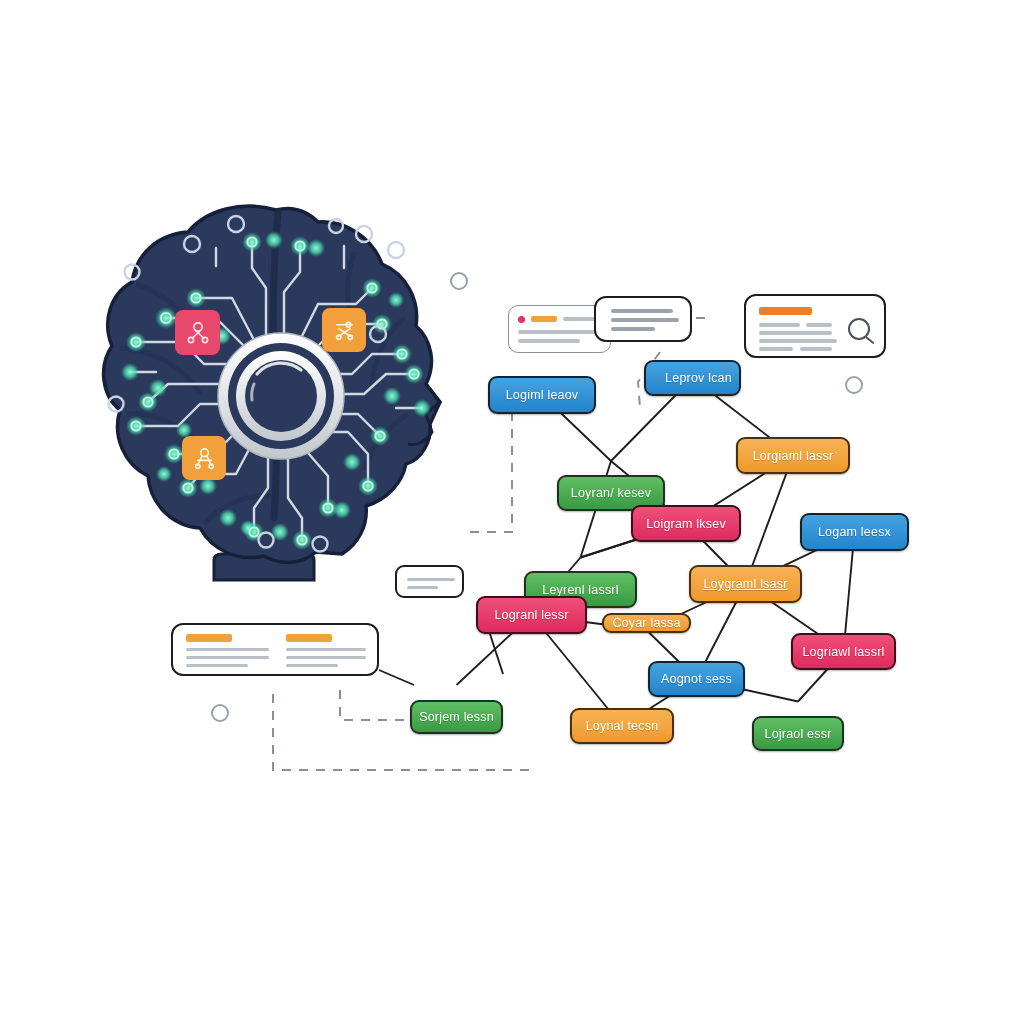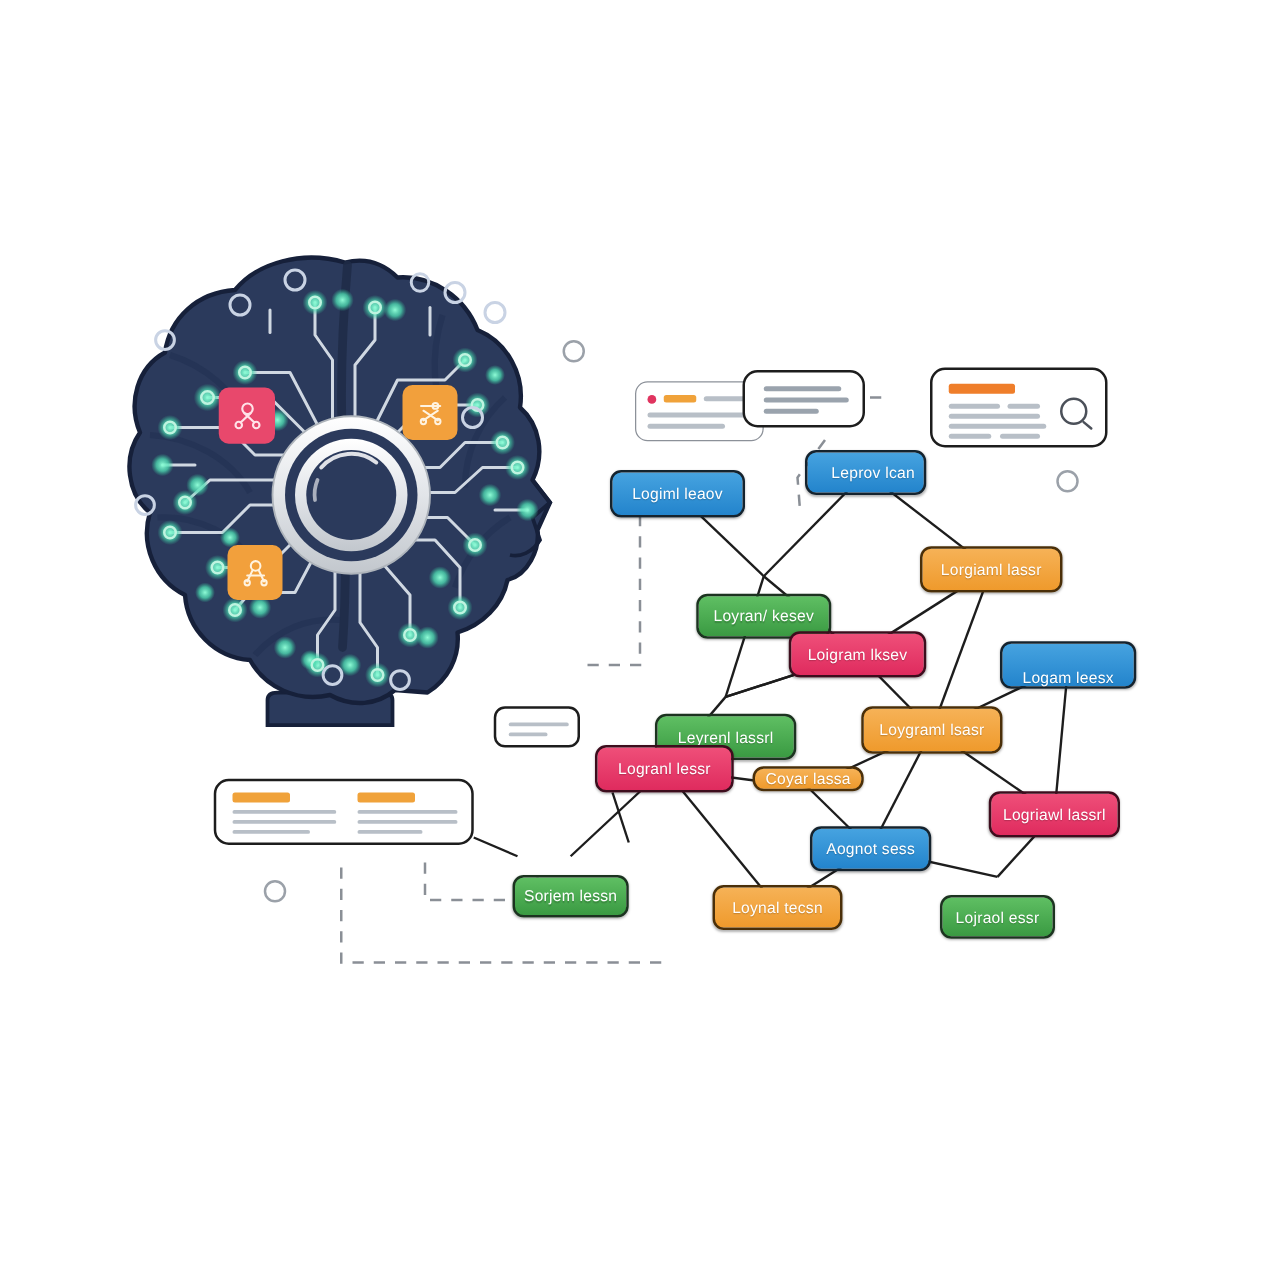--- a/index.html
+++ b/index.html
@@ -371,24 +371,24 @@
       </div>
       <div class="node n-orange" style="left: 736px; top: 437px; width: 114px; height: 37px;">
         <span>Lorgiaml lassr</span>
       </div>
       <div class="node n-pink" style="left: 631px; top: 505px; width: 110px; height: 37px;">
         <span>Loigram lksev</span>
       </div>
       <div class="node n-green" style="left: 524px; top: 539px; width: 113px; height: 37px;">
         <span>Leyrenl lassrl</span>
       </div>
-      <div class="node n-blue" style="left: 800px; top: 513px; width: 109px; height: 38px; align-items: flex-end;">
+      <div class="node n-blue" style="left: 800px; top: 513px; width: 109px; height: 38px;">
         <span>Logam leesx</span>
       </div>
-      <div class="node n-orange" style="left: 689px; top: 565px; width: 113px; height: 38px;">
+      <div class="node n-orange" style="left: 689px; top: 565px; width: 113px; height: 38px; text-decoration: underline;">
         <span>Loygraml lsasr</span>
       </div>
       <div class="node n-pink" style="left: 476px; top: 596px; width: 111px; height: 38px;">
         <span>Logranl lessr</span>
       </div>
       <div class="node n-orange" style="left: 602px; top: 613px; width: 89px; height: 20px;">
         <span>Coyar lassa</span>
       </div>
       <div class="node n-pink" style="left: 791px; top: 633px; width: 105px; height: 37px;">
         <span>Logriawl lassrl</span>

